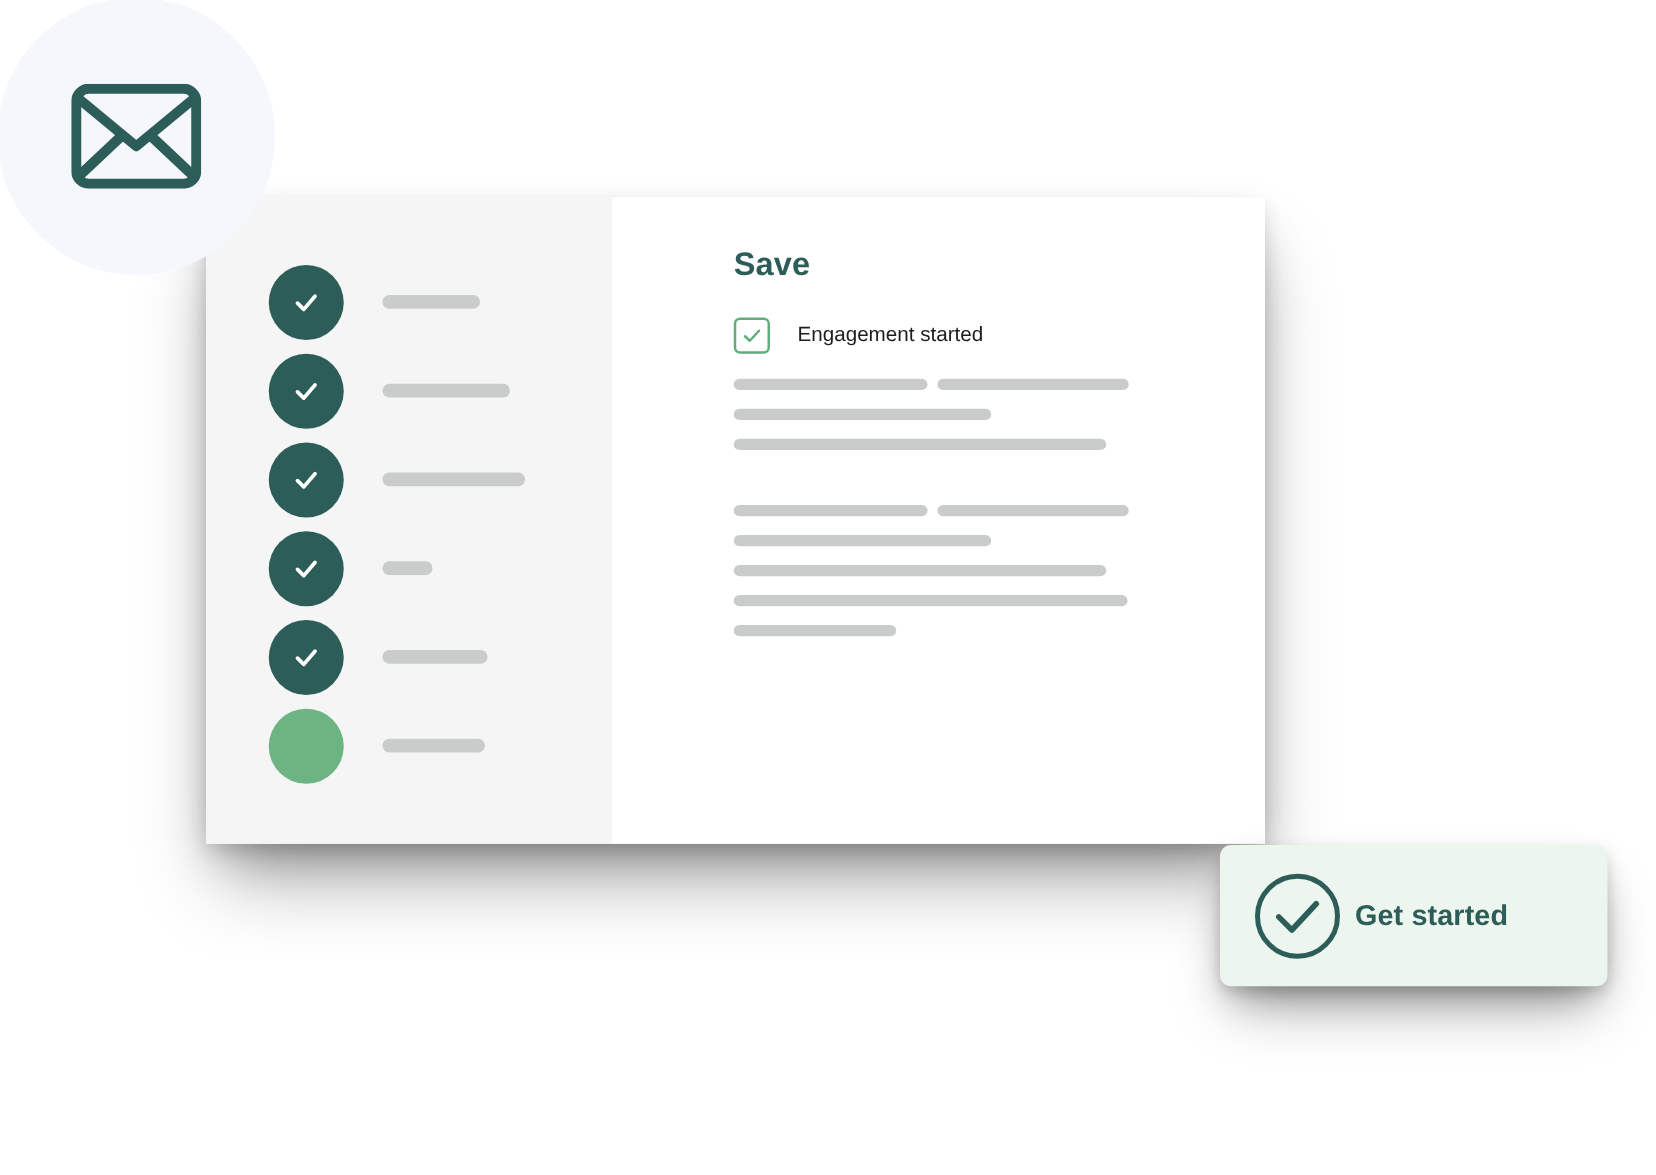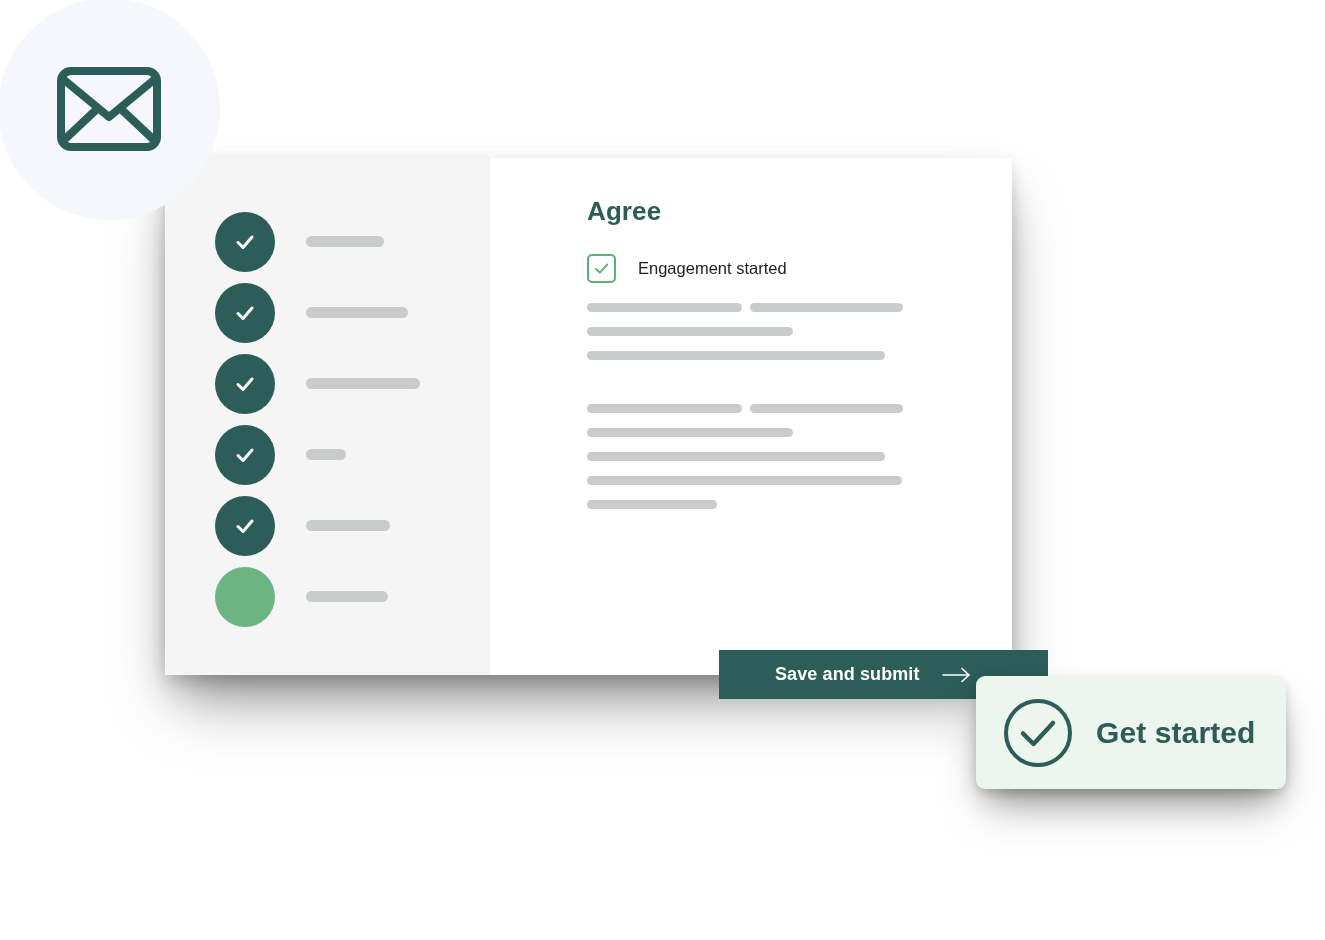--- a/index.html
+++ b/index.html
@@ -172,22 +172,22 @@
     display: flex;
     align-items: center;
     padding-left: 26px;
     z-index: 35;
     box-shadow: 0 26px 44px -10px rgba(0,0,0,0.34),
                 0 12px 26px -8px rgba(0,0,0,0.26),
                 0 4px 10px rgba(0,0,0,0.12);
   }
   .get-started-icon { flex: 0 0 72px; display: flex; align-items: center; }
   .get-started-label {
-    margin-left: 22px;
-    font-size: 30px;
+    margin-left: 10px;
+    font-size: 23px;
     font-weight: bold;
     color: #2d5d58;
     letter-spacing: 0.1px;
     white-space: nowrap;
   }
 </style>
 </head>
 <body>
 
 <div id="stage">
@@ -264,21 +264,21 @@
 
       <div class="step-row">
         <div class="step-bullet pending"></div>
         <div class="step-label-bar" style="width:82px"></div>
       </div>
 
     </div>
 
     <div class="content-pane">
 
-      <div class="pane-title">Agree</div>
+      <div class="pane-title">Save</div>
 
 
 
       <div class="agree-row">
         <div class="agree-checkbox">
           <span>
             <svg width="19" height="19" viewBox="0 0 19 19" fill="none">
               <path d="M4 10 L7.8 13.6 L15.2 5.6" stroke="#63ac7c" stroke-width="2" stroke-linecap="round" stroke-linejoin="round"></path>
             </svg>
           </span>
@@ -314,29 +314,20 @@
           <div class="skeleton-seg" style="width:315px"></div>
         </div>
         <div class="skeleton-line">
           <div class="skeleton-seg" style="width:130px"></div>
         </div>
       </div>
 
     </div>
   </div>
 
-  <div class="save-submit-button">
-    <span class="save-submit-label">Save and submit</span>
-    <span class="save-submit-arrow">
-      <svg width="30" height="16" viewBox="0 0 30 16" fill="none">
-        <path d="M1 8 H27" stroke="#ffffff" stroke-width="1.6" stroke-linecap="round"></path>
-        <path d="M20 1.5 L27 8 L20 14.5" stroke="#ffffff" stroke-width="1.6" fill="none" stroke-linecap="round" stroke-linejoin="round"></path>
-      </svg>
-    </span>
-  </div>
 
   <div class="get-started-card">
     <span class="get-started-icon">
       <svg width="72" height="72" viewBox="0 0 72 72" fill="none">
         <circle cx="36" cy="36" r="32" stroke="#2d5d58" stroke-width="4" fill="none"></circle>
         <path d="M21 36.5 L31.5 47 L51 26" stroke="#2d5d58" stroke-width="4.5" fill="none" stroke-linecap="round" stroke-linejoin="round"></path>
       </svg>
     </span>
     <span class="get-started-label">Get started</span>
   </div>

